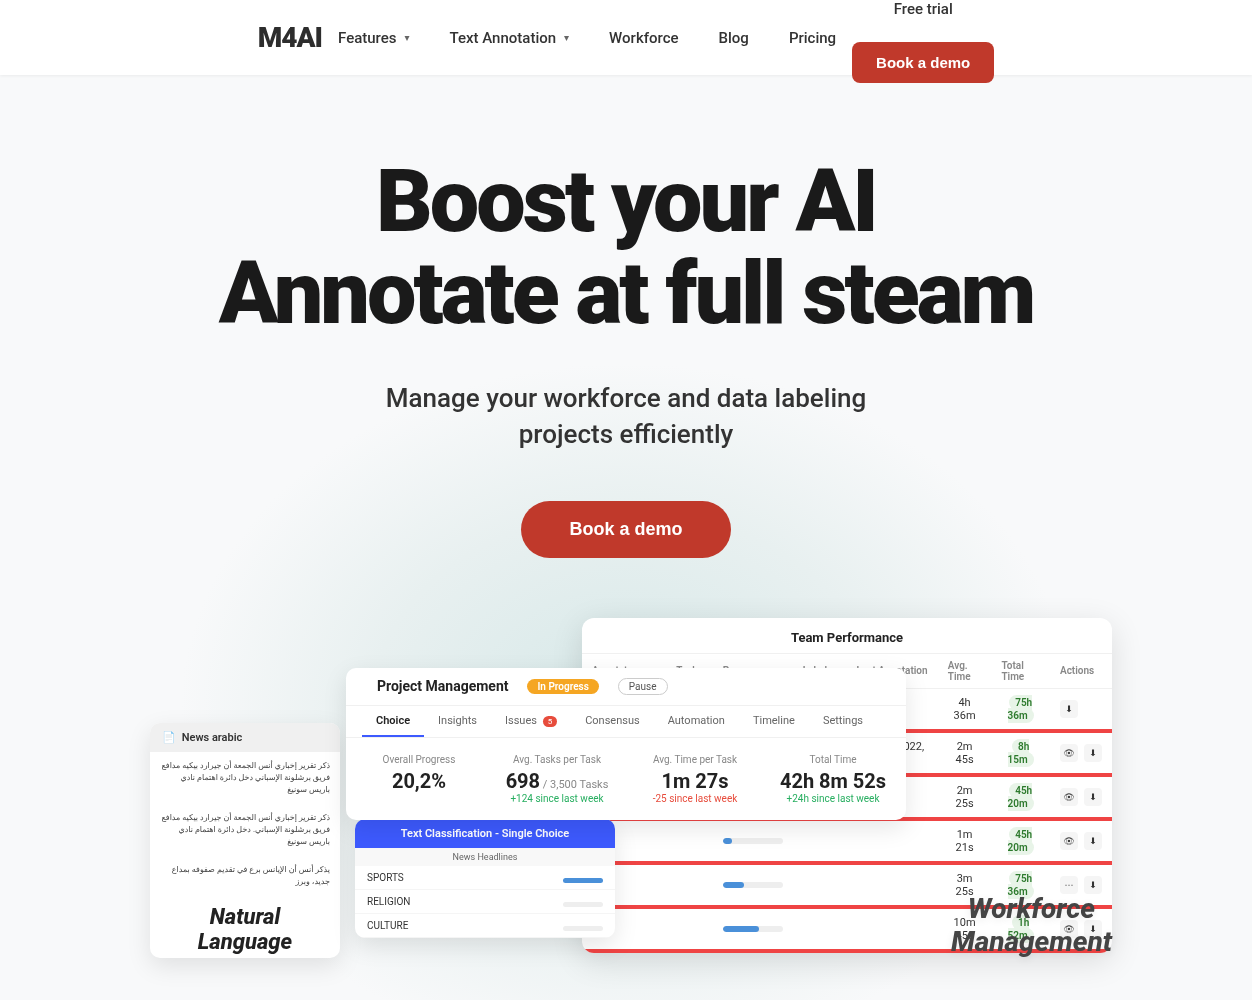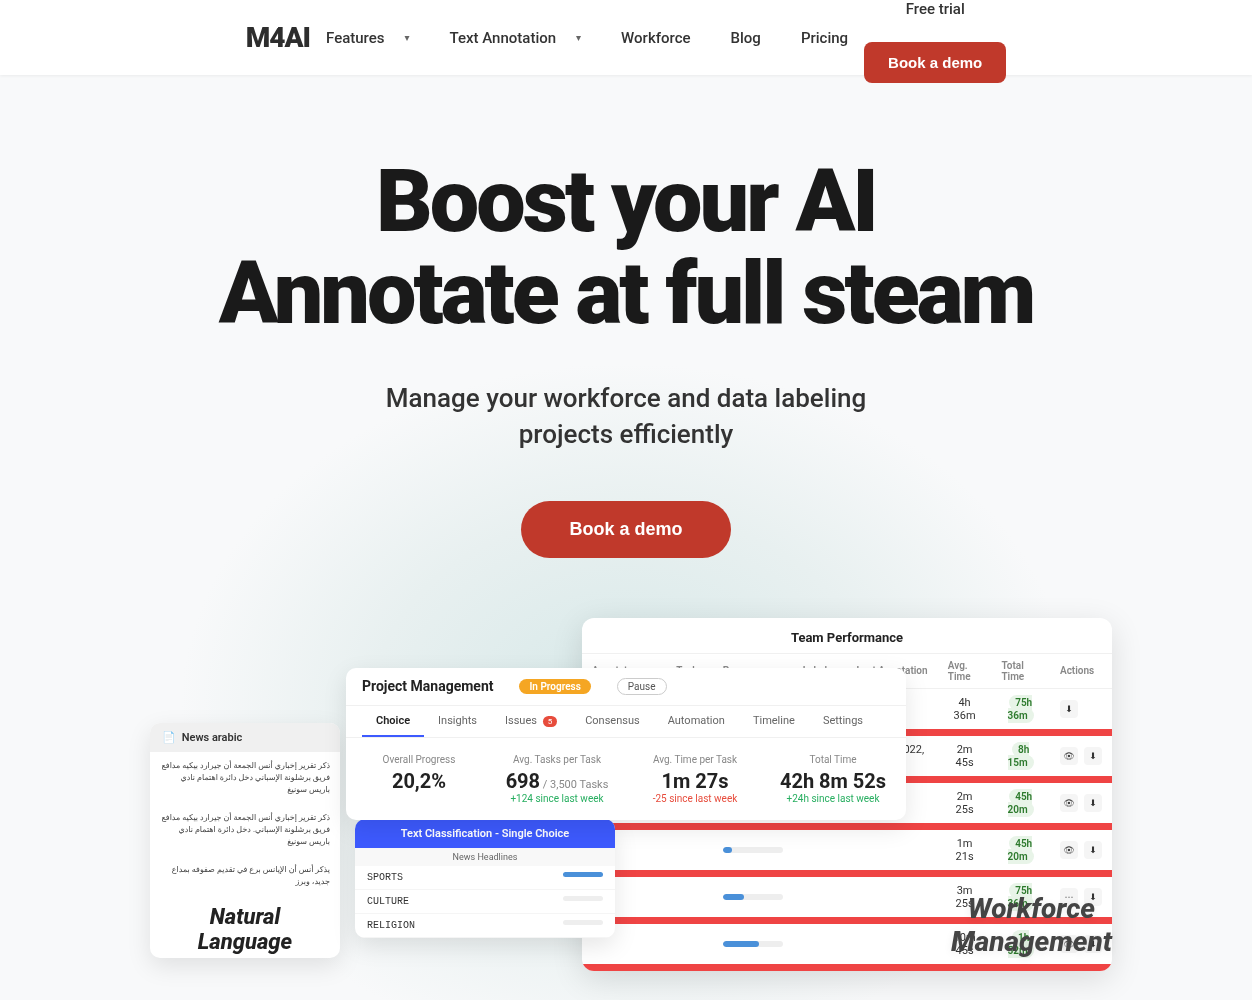--- a/index.html
+++ b/index.html
@@ -41,21 +41,21 @@
     }
     .nav-link {
       padding: 8px 16px;
       color: #333;
       font-size: 15px;
       font-weight: 500;
       cursor: pointer;
       border-radius: 6px;
       display: flex;
       align-items: center;
-      gap: 20px;
+      gap: 8px;
       text-decoration: none;
       white-space: nowrap;
     }
     .nav-link .chevron {
       font-size: 10px;
       color: #666;
     }
     .nav-cta-group {
       display: flex;
       align-items: center;
@@ -176,21 +176,21 @@
       text-align: left;
       font-size: 10px;
       font-weight: 600;
       color: #888;
       border-bottom: 1px solid #f0f0f0;
     }
     .perf-table td {
       padding: 7px 10px;
       color: #333;
       font-size: 11px;
-      border-bottom: 7px solid #ef4444;
+      border-bottom: 4px solid #ef4444;
     }
     .progress-bar-wrap {
       width: 60px;
       height: 6px;
       background: #eee;
       border-radius: 3px;
       overflow: hidden;
     }
     .progress-bar-fill {
       height: 100%;
@@ -279,27 +279,26 @@
       font-weight: 600;
     }
     .classify-subtitle {
       padding: 4px 12px;
       font-size: 9px;
       color: #666;
       background: #f8f8f8;
     }
     .classify-option {
       display: flex;
-      align-items: flex-start;
+      align-items: flex-end;
       justify-content: space-between;
       padding: 6px 12px;
       border-bottom: 1px solid #f5f5f5;
       font-size: 10px;
       color: #333;
-      font-family: Liberation Mono, monospace;
     }
     .option-bar {
       width: 40px;
       height: 5px;
       background: #eee;
       border-radius: 3px;
     }
     .option-bar.filled { background: #4a90d9; }
 
     
@@ -309,24 +308,24 @@
       left: 50%;
       transform: translateX(-50%);
       width: 560px;
       background: #fff;
       border-radius: 10px;
       box-shadow: 0 8px 24px rgba(0,0,0,0.10);
       overflow: hidden;
       font-size: 11px;
     }
     .project-header {
-      padding: 10px 16px;
-      display: flex;
-      align-items: center;
-      gap: 26px;
+      padding: 10px 31px;
+      display: flex;
+      align-items: center;
+      gap: 19px;
       border-bottom: 1px solid #f0f0f0;
     }
     .project-title {
       font-size: 14px;
       font-weight: 700;
       color: #222;
     }
     .badge-in-progress {
       background: #f5a623;
       color: #fff;
@@ -597,25 +596,25 @@
     </div>
 
     <div class="card-classify">
       <div class="classify-header">Text Classification - Single Choice</div>
       <div class="classify-subtitle">News Headlines</div>
       <div class="classify-option">
         <span>SPORTS</span>
         <div class="option-bar filled"></div>
       </div>
       <div class="classify-option">
-        <span>CULTURE</span>
+        <span>RELIGION</span>
         <div class="option-bar"></div>
       </div>
       <div class="classify-option">
-        <span>RELIGION</span>
+        <span>CULTURE</span>
         <div class="option-bar"></div>
       </div>
     </div>
 
     <div class="card-project">
       <div class="project-header">
         <span class="project-title">Project Management</span>
         <span class="badge-in-progress">In Progress</span>
         <span class="badge-pause">Pause</span>
       </div>

